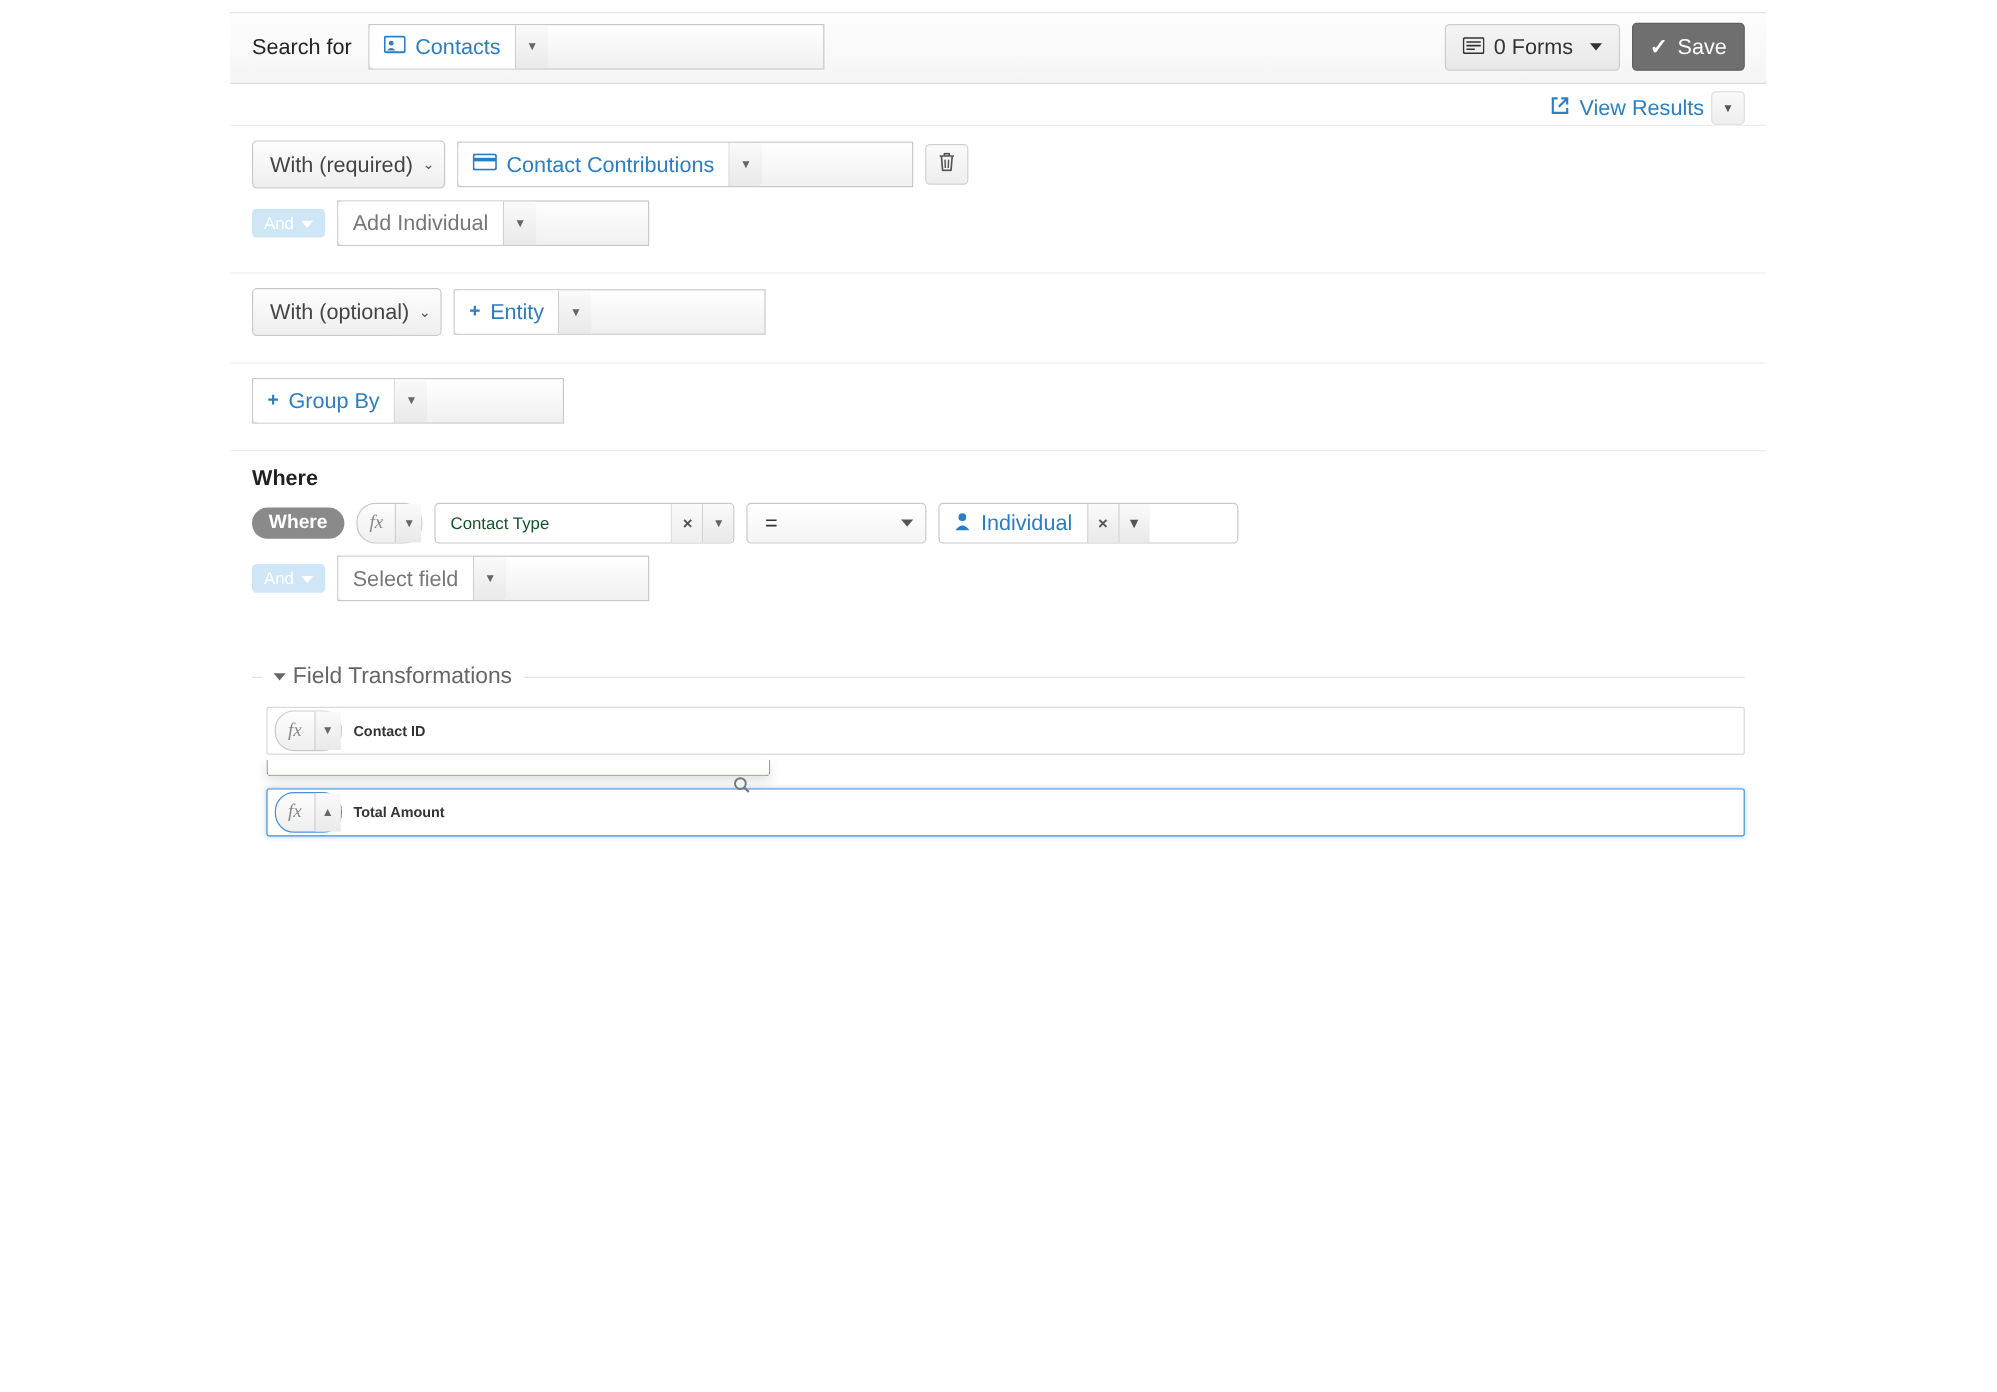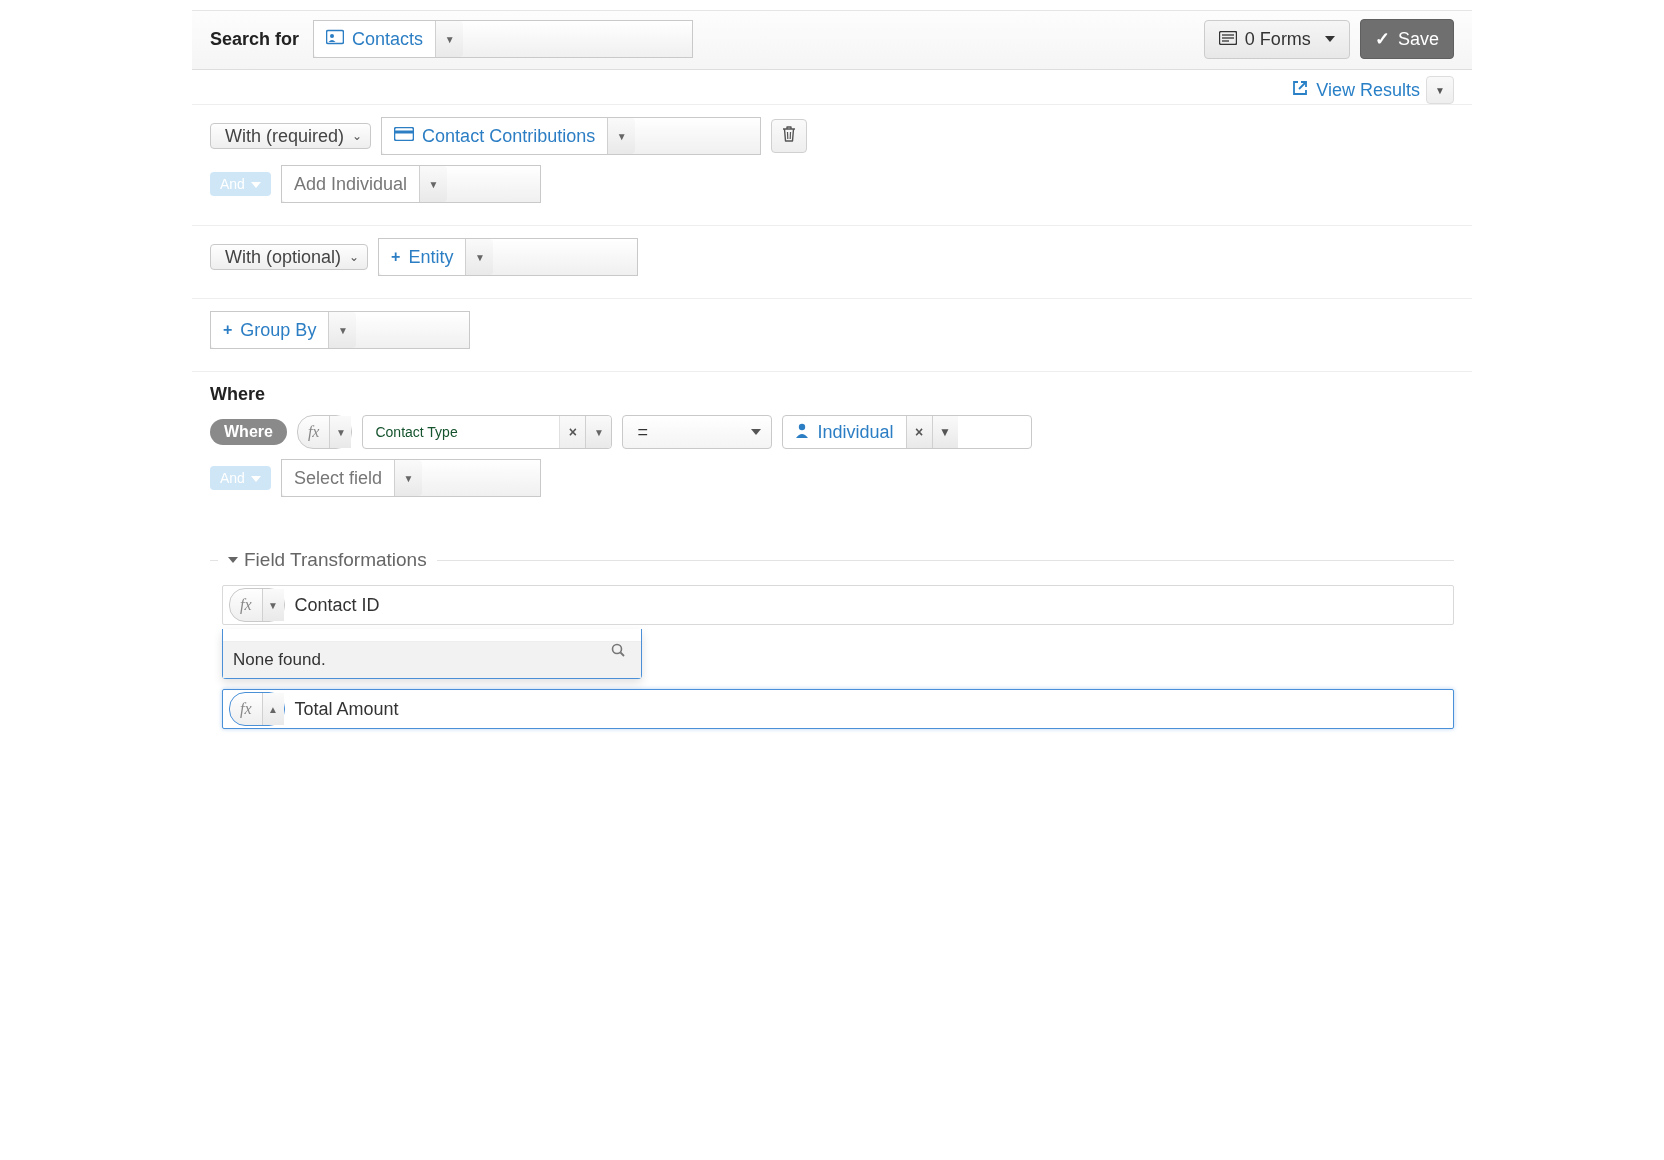--- a/index.html
+++ b/index.html
@@ -18,21 +18,21 @@
   }
   .topbar {
     display: flex;
     align-items: center;
     padding: 8px 18px 10px 18px;
     border-top: 1px solid #e5e5e5;
     border-bottom: 1px solid #ddd;
     background: linear-gradient(#fdfdfd, #f5f5f5);
   }
   .search-label {
-    font-weight: 700;
+    font-weight: 400;
     color: #222;
     margin-right: 14px;
     font-size: 18px;
   }
   .select-box {
     display: inline-flex;
     align-items: center;
     border: 1px solid #c9c9c9;
     border-radius: 0;
     background: linear-gradient(#fff, #f0f0f0);
@@ -106,21 +106,21 @@
     gap: 10px;
     margin-bottom: 10px;
     flex-wrap: wrap;
   }
   .with-select {
     display: inline-flex;
     align-items: center;
     border: 1px solid #c9c9c9;
     border-radius: 4px;
     background: linear-gradient(#fefefe,#eee);
-    height: 26px;
+    height: 40px;
     padding: 0 8px 0 14px;
     color: #444;
     font-size: 18px;
     gap: 8px;
   }
   .with-select .small-caret {
     font-size: 12px; color:#555;
   }
   .trash-btn {
     width: 36px; height: 34px;
@@ -245,21 +245,21 @@
   }
   .ft-row {
     display:flex; align-items:center;
     border:1px solid #d9d9d9; border-radius:2px;
     margin: 0 18px 10px 30px;
     background:#fff;
     height:40px;
     padding: 0 10px 0 6px;
     gap:10px;
   }
-  .ft-row .label { font-weight:400; color:#333; font-size:18px; }
+  .ft-row .label { font-weight:700; color:#333; font-size:12px; }
   .fx-open {
     border:1px solid #4a90d9;
     box-shadow: 0 0 4px rgba(74,144,217,0.4);
   }
   .dropdown-popup {
     margin: -6px 18px 10px 30px;
     width: 420px;
     border:1px solid #4a90d9;
     border-top:none;
     border-radius: 0 0 4px 4px;
@@ -480,21 +480,20 @@
 
   <div class="dropdown-popup">
     <div class="search-wrap">
       <span class="search-icon icon">
         <svg width="14" height="14" viewBox="0 0 14 14">
             <circle cx="6" cy="6" r="4.5" fill="none" stroke="#777" stroke-width="1.6"></circle>
             <line x1="9.5" y1="9.5" x2="13" y2="13" stroke="#777" stroke-width="1.8"></line>
           </svg>
       </span>
     </div>
-    <div class="results">None found.</div>
   </div>
 
   <div class="ft-row fx-open">
     <div class="fx-btn" style="border-color:#4a90d9">
       <span class="fx-main">fx</span>
       <span class="fx-arrow">▲</span>
     </div>
     <span class="label">Total Amount</span>
   </div>
 

